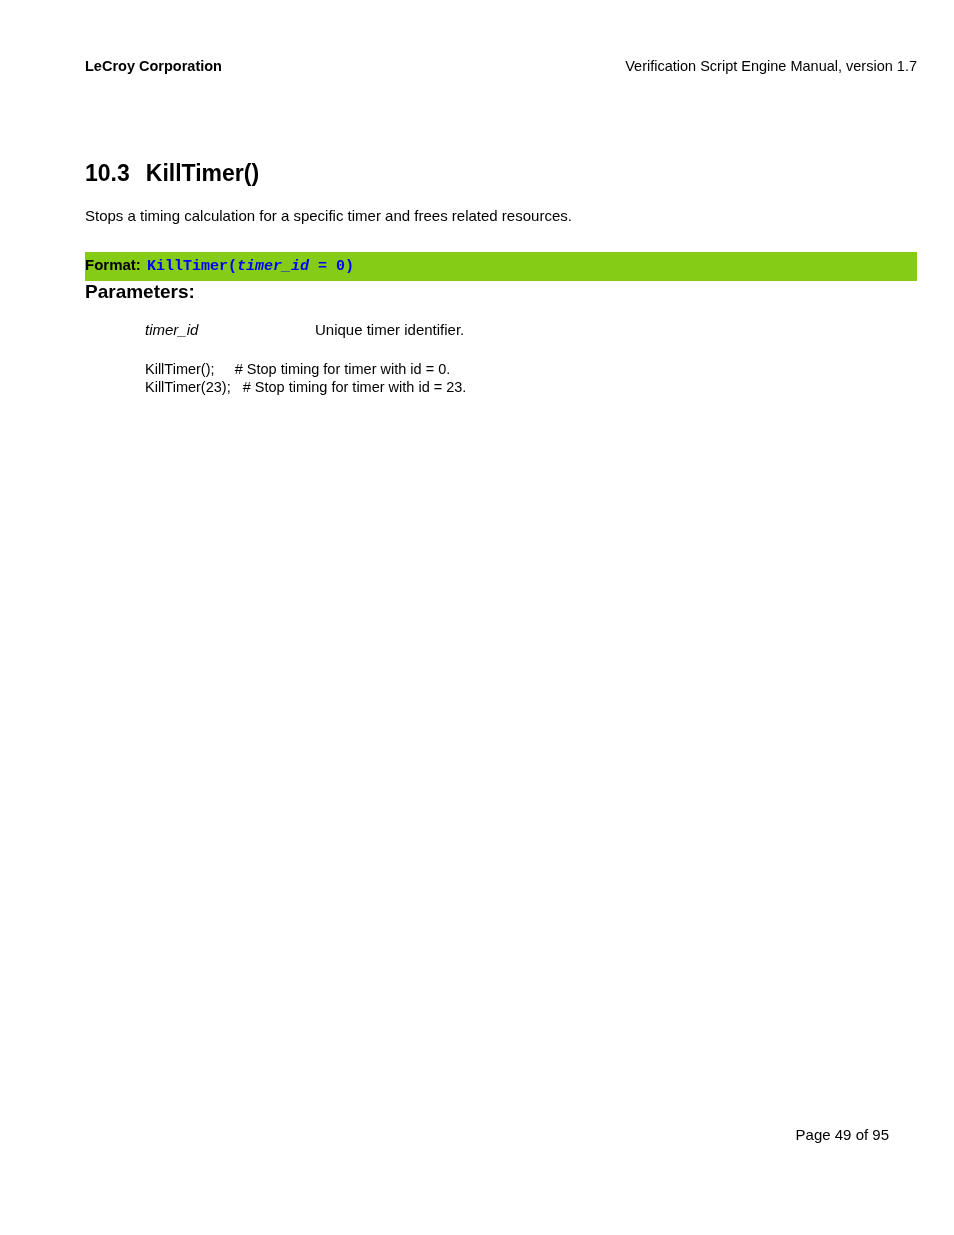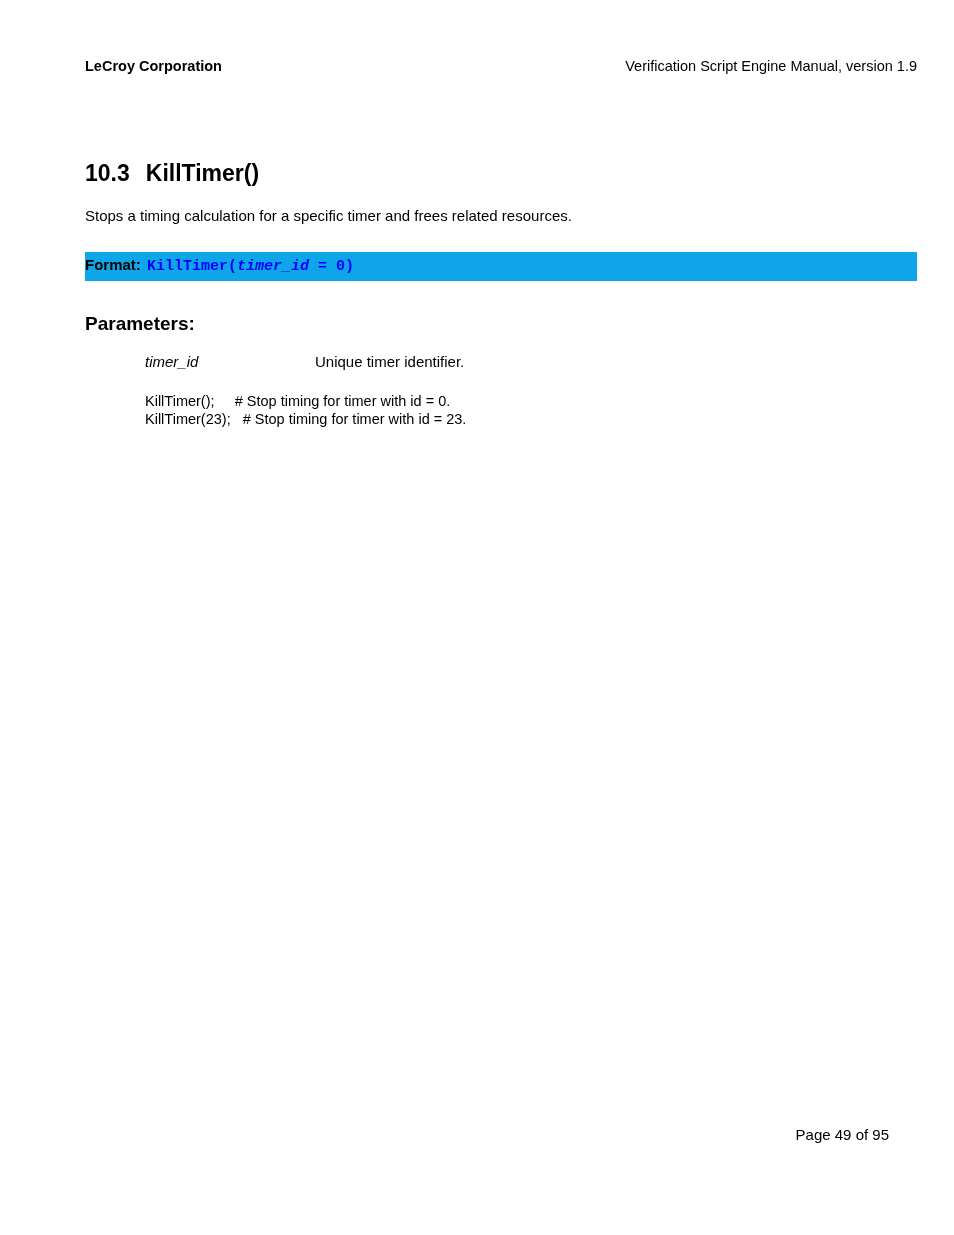--- a/index.html
+++ b/index.html
@@ -43,24 +43,23 @@
   }
   .section-number {
     display: inline-block;
     margin-right: 16px;
   }
   .description {
     font-size: 15px;
     margin-bottom: 28px;
   }
   .format-bar {
-    background: #0ea5e9;
+    background: #84cc16;
     padding: 4px 5px 6px 0px;
     font-size: 15px;
-    margin-bottom: 32px;
   }
   .format-label {
     font-weight: bold;
     margin-right: 2px;
   }
   .format-code {
     font-family: "Courier New", Courier, monospace;
     font-weight: bold;
     color: #0000ff;
   }
@@ -100,21 +99,21 @@
     text-align: center;
   }
 </style>
 </head>
 <body>
 
 <div class="page">
 
   <div class="header">
     <span class="left">LeCroy Corporation</span>
-    <span class="right">Verification Script Engine Manual, version 1.9</span>
+    <span class="right">Verification Script Engine Manual, version 1.7</span>
   </div>
 
   <div class="content">
 
     <div class="section-heading">
       <span class="section-number">10.3</span><span>KillTimer()</span>
     </div>
 
     <div class="description">Stops a timing calculation for a specific timer and frees related resources.</div>
 

